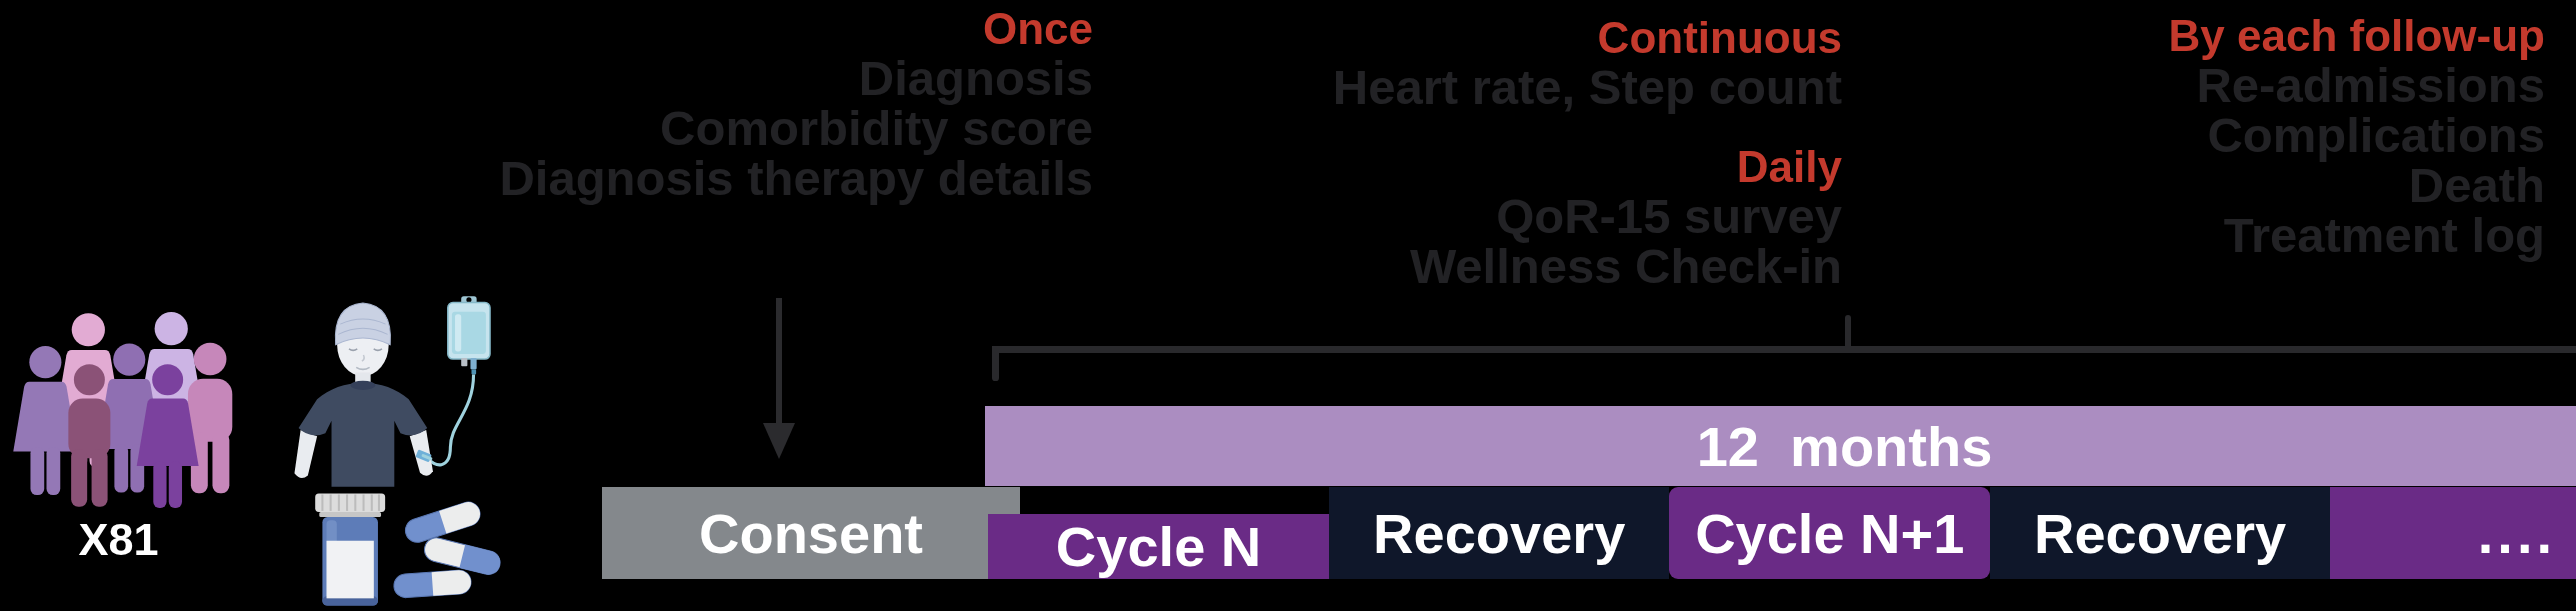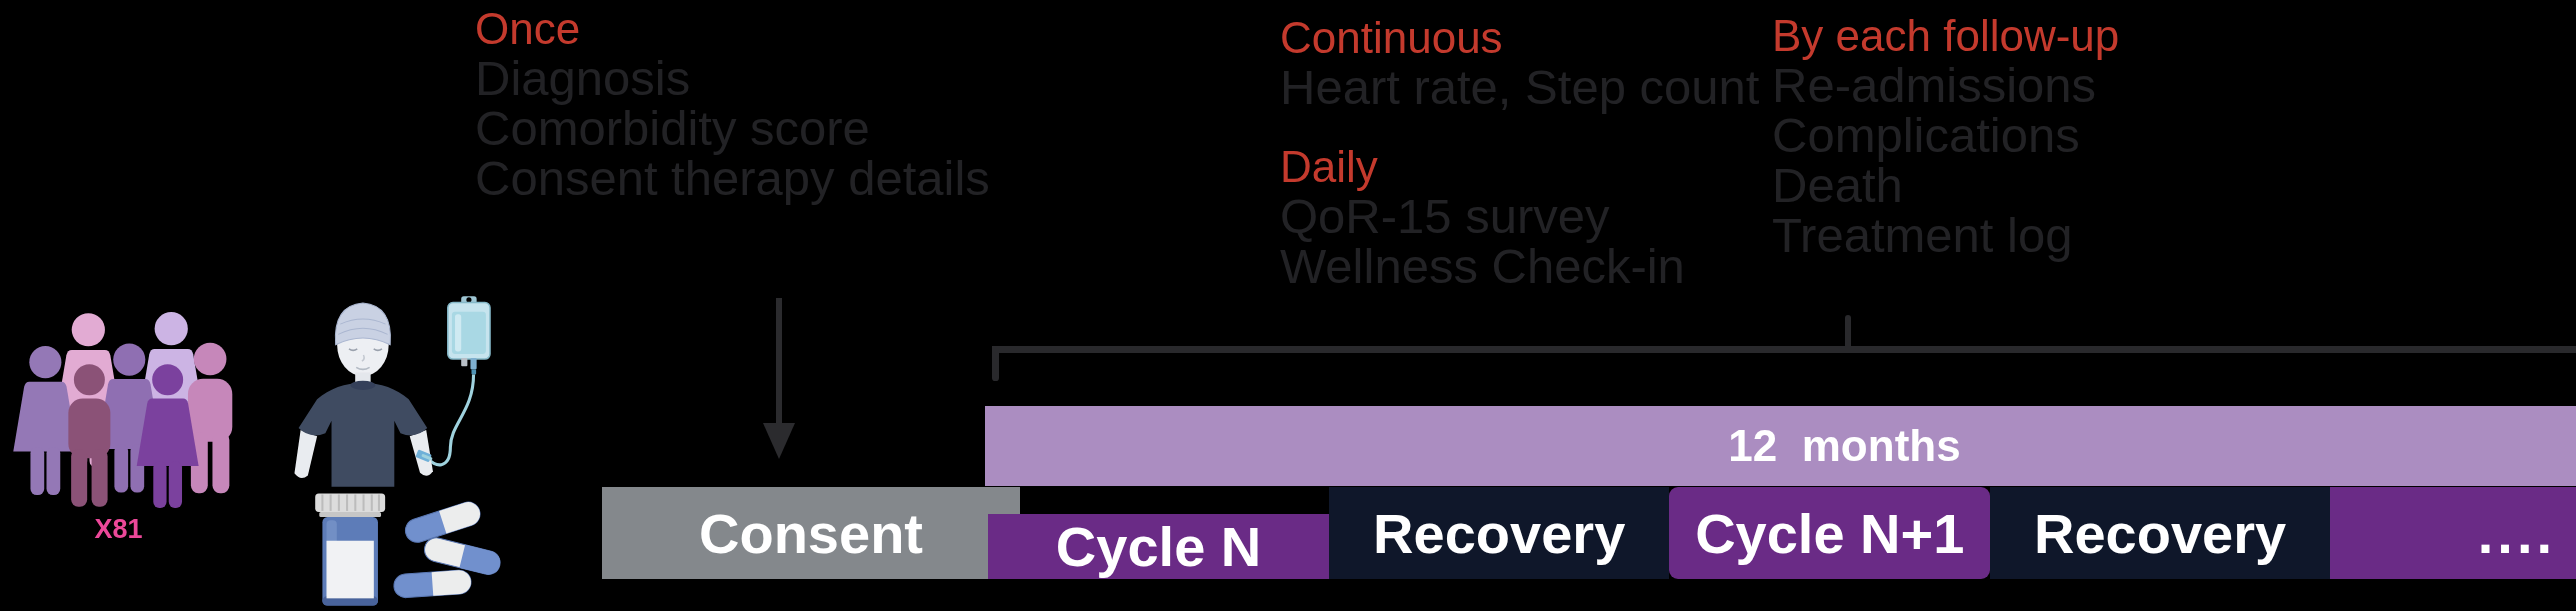--- a/index.html
+++ b/index.html
@@ -1,60 +1,60 @@
 <!DOCTYPE html>
 <html style="font-size:8.2px"><head>
 <meta charset="utf-8">
 <style>
   html,body{margin:0;padding:0;background:#000;}
   #canvas{position:relative;width:2715px;height:612px;background:#000000;overflow:hidden;
           font-family:"Liberation Sans", sans-serif;}
-  .txtcol{position:absolute;text-align:left;font-weight:400;}
+  .txtcol{position:absolute;text-align:right;font-weight:700;}
   .red-head{font-size:44px;line-height:49px;color:#c43a2d;white-space:nowrap;}
   .gray-line{font-size:49px;line-height:50px;color:#222225;white-space:nowrap;}
   .spacer{height:30px;}
   
   .arrow-shaft{position:absolute;left:776px;top:298px;width:6.2px;height:126px;background:#2b2b2e;}
   .arrow-head{position:absolute;left:763px;top:423px;width:0;height:0;
               border-left:16.5px solid transparent;border-right:16.5px solid transparent;
               border-top:36px solid #2b2b2e;}
   
   .bracket-h{position:absolute;left:992px;top:346px;width:1710px;height:6.7px;background:#29292c;border-radius:3.1px;}
   .bracket-dl{position:absolute;left:992px;top:346px;width:6.7px;height:35px;background:#29292c;border-radius:0 0 3.1px 3.1px;}
   .bracket-tick{position:absolute;left:1845px;top:315px;width:5.7px;height:36px;background:#29292c;border-radius:3.1px 3.1px 0 0;}
   
   .months-bar{position:absolute;left:985px;top:406px;width:1719px;height:80px;background:#ab8dc1;
               display:flex;align-items:center;justify-content:center;}
-  .months-bar span{color:#fff;font-weight:700;font-size:44px;white-space:pre;}
+  .months-bar span{color:#fff;font-weight:700;font-size:56px;white-space:pre;}
   .consent-bar{position:absolute;left:602px;top:487px;width:418px;height:92px;background:#84888c;
                display:flex;align-items:center;justify-content:center;}
   .consent-bar span{color:#fff;font-weight:700;font-size:56px;}
   .segments-row{position:absolute;left:988px;top:487px;width:1716px;height:92px;display:flex;}
   .seg{display:flex;align-items:center;justify-content:center;color:#fff;font-weight:700;font-size:56px;white-space:nowrap;}
   .seg.cycle{background:#6a2b86;}
   .seg.recovery{background:#0f172a;}
   .seg.dots{background:#6a2b86;letter-spacing:4.1px;}
   
   .icon-box{position:absolute;}
   .x81{position:absolute;left:41px;top:514px;width:155px;text-align:center;
-       font-weight:700;font-size:27px;color:#ec4899;}
+       font-weight:700;font-size:45px;color:#ffffff;}
 </style>
 </head>
 <body>
 
 <div id="canvas">
 
   <div class="txtcol" style="left:475px;top:4.1px;width:618px;">
     <div class="red-head">Once</div>
     <div class="gray-line">Diagnosis</div>
     <div class="gray-line">Comorbidity score</div>
-    <div class="gray-line">Consent therapy details</div>
+    <div class="gray-line">Diagnosis therapy details</div>
   </div>
 
-  <div class="txtcol" style="left:1280px;top:13.4px;width:618px;">
+  <div class="txtcol" style="left:1224px;top:13.4px;width:618px;">
     <div class="red-head">Continuous</div>
     <div class="gray-line">Heart rate, Step count</div>
     <div class="spacer"></div>
     <div class="red-head">Daily</div>
     <div class="gray-line">QoR-15 survey</div>
     <div class="gray-line">Wellness Check-in</div>
   </div>
 
   <div class="txtcol" style="left:1772px;top:11.3px;width:773px;">
     <div class="red-head">By each follow-up</div>

